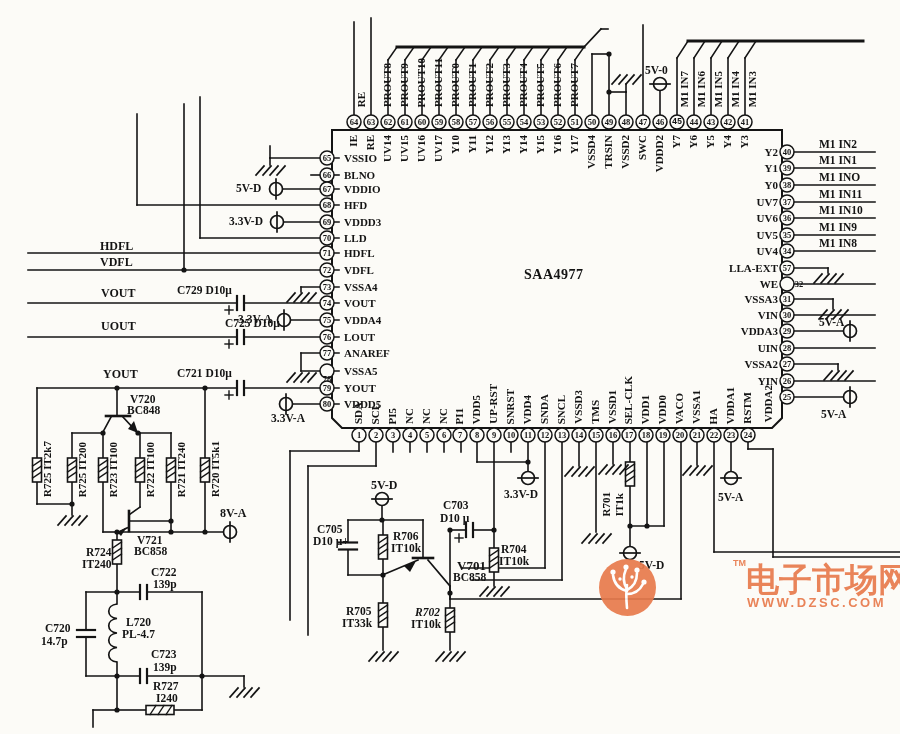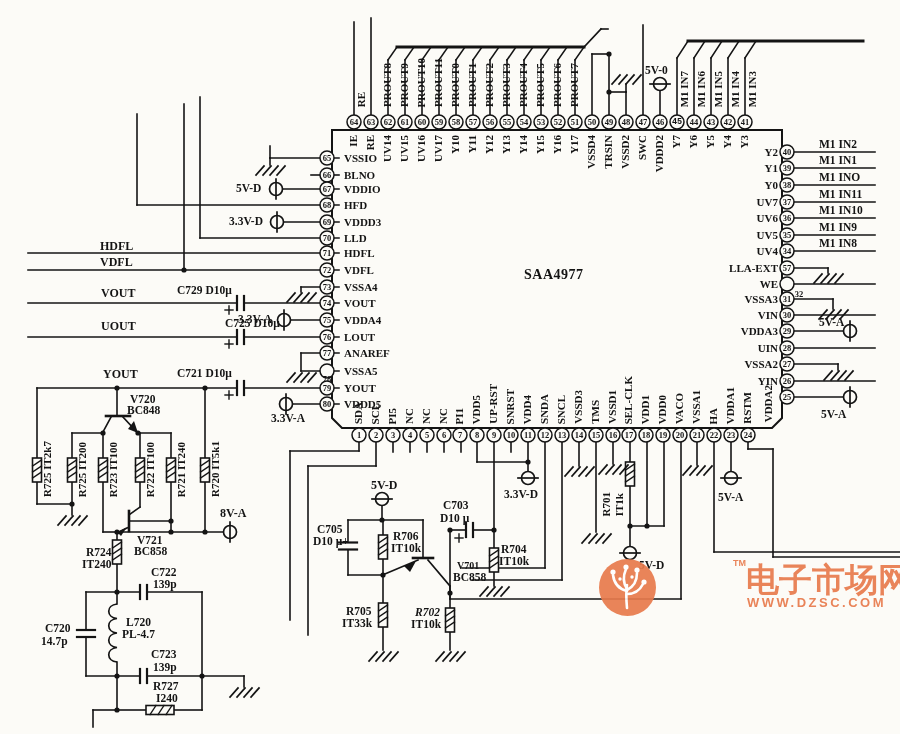--- a/index.html
+++ b/index.html
@@ -610,21 +610,21 @@
       <div class="lab" style="left: 690px; width: 88px; text-align: right; top: 212px;">UV6</div>
       <div class="lab" style="left: 819px; top: 204px; font-size: 11.5px;">M1 IN10</div>
       <div class="lab num" style="left: 779px; top: 230px; width: 16px;">35</div>
       <div class="lab" style="left: 690px; width: 88px; text-align: right; top: 229px;">UV5</div>
       <div class="lab" style="left: 819px; top: 221px; font-size: 11.5px;">M1 IN9</div>
       <div class="lab num" style="left: 779px; top: 246px; width: 16px;">34</div>
       <div class="lab" style="left: 690px; width: 88px; text-align: right; top: 245px;">UV4</div>
       <div class="lab" style="left: 819px; top: 237px; font-size: 11.5px;">M1 IN8</div>
       <div class="lab num" style="left: 779px; top: 263px; width: 16px;">57</div>
       <div class="lab" style="left: 690px; width: 88px; text-align: right; top: 262px;">LLA-EXT</div>
-      <div class="lab num" style="left: 779px; top: 279px; width: 40px; margin-top: 10px;">32</div>
+      <div class="lab num" style="left: 779px; top: 279px; width: 40px;">32</div>
       <div class="lab" style="left: 690px; width: 88px; text-align: right; top: 278px;">WE</div>
       <div class="lab num" style="left: 779px; top: 294px; width: 16px;">31</div>
       <div class="lab" style="left: 690px; width: 88px; text-align: right; top: 293px;">VSSA3</div>
       <div class="lab num" style="left: 779px; top: 310px; width: 16px;">30</div>
       <div class="lab" style="left: 690px; width: 88px; text-align: right; top: 309px;">VIN</div>
       <div class="lab num" style="left: 779px; top: 326px; width: 16px;">29</div>
       <div class="lab" style="left: 690px; width: 88px; text-align: right; top: 325px;">VDDA3</div>
       <div class="lab num" style="left: 779px; top: 343px; width: 16px;">28</div>
       <div class="lab" style="left: 690px; width: 88px; text-align: right; top: 342px;">UIN</div>
       <div class="lab num" style="left: 779px; top: 359px; width: 16px;">27</div>
@@ -719,21 +719,21 @@
       <div class="lab" style="left: 153px; top: 680px; font-size: 11.5px;">R727</div>
       <div class="lab" style="left: 156px; top: 692px; font-size: 11.5px;">I240</div>
       <div class="lab" style="left: 317px; top: 523px; font-size: 11.5px;">C705</div>
       <div class="lab" style="left: 313px; top: 535px; font-size: 11.5px;">D10 μ+</div>
       <div class="lab" style="left: 393px; top: 530px; font-size: 11.5px;">R706</div>
       <div class="lab" style="left: 391px; top: 542px; font-size: 11.5px;">IT10k</div>
       <div class="lab" style="left: 346px; top: 605px; font-size: 11.5px;">R705</div>
       <div class="lab" style="left: 342px; top: 617px; font-size: 11.5px;">IT33k</div>
       <div class="lab" style="left: 415px; top: 606px; font-size: 11.5px; font-style: italic;">R702</div>
       <div class="lab" style="left: 411px; top: 618px; font-size: 11.5px;">IT10k</div>
-      <div class="lab" style="left: 457px; top: 560px; font-size: 10px;">V701</div>
+      <div class="lab" style="left: 457px; top: 560px; font-size: 13px;">V701</div>
       <div class="lab" style="left: 453px; top: 571px; font-size: 11.5px;">BC858</div>
       <div class="lab" style="left: 443px; top: 499px; font-size: 11.5px;">C703</div>
       <div class="lab" style="left: 440px; top: 512px; font-size: 11.5px;">D10 μ</div>
       <div class="lab" style="left: 501px; top: 543px; font-size: 11.5px;">R704</div>
       <div class="lab" style="left: 499px; top: 555px; font-size: 11.5px;">IT10k</div>
       <div class="lab vlab" style="left: 41px; bottom: 237px; font-size: 11px;">R725 IT2k7</div>
       <div class="lab vlab" style="left: 76px; bottom: 237px; font-size: 11px;">R725 IT200</div>
       <div class="lab vlab" style="left: 107px; bottom: 237px; font-size: 11px;">R723 IT100</div>
       <div class="lab vlab" style="left: 144px; bottom: 237px; font-size: 11px;">R722 IT100</div>
       <div class="lab vlab" style="left: 175px; bottom: 237px; font-size: 11px;">R721 IT240</div>

